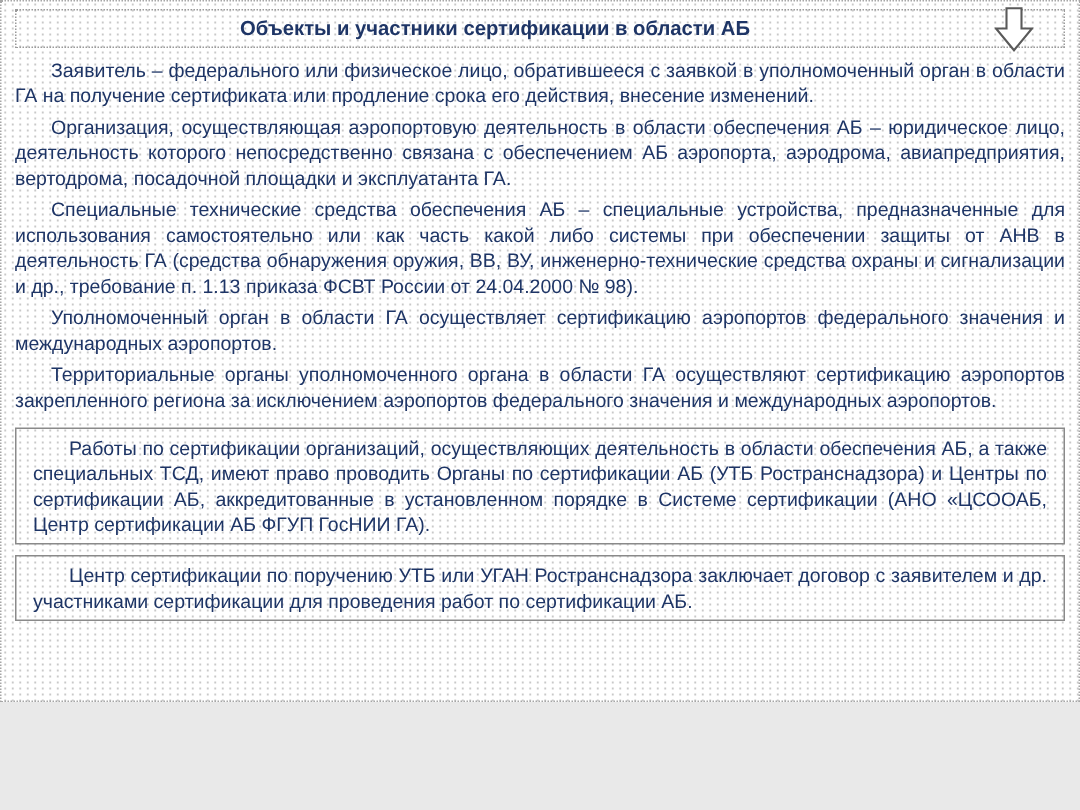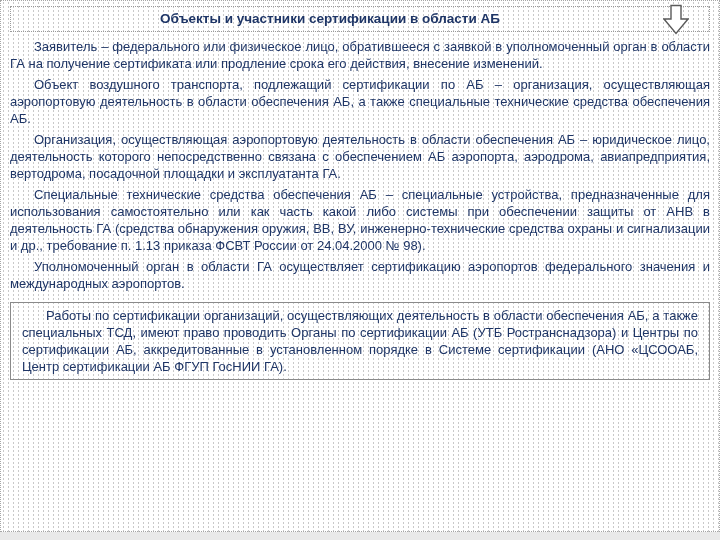--- a/index.html
+++ b/index.html
@@ -1,19 +1,19 @@
 <!DOCTYPE html>
 <html><head>
 <meta charset="utf-8">
 <style>
   html, body { margin: 0; padding: 0; background: #e9e9e9; }
   .slide {
     position: relative;
     width: 720px;
-    height: 532px;
+    height: 468px;
     box-sizing: border-box;
     margin: 0 auto;
     background-color: #ffffff;
     background-image: radial-gradient(circle, #c9c9c9 0.8px, rgba(0,0,0,0) 1px);
     background-size: 5px 4px;
     border: 1px dotted #a6a6a6;
     padding: 5px 9px 4px;
     overflow: hidden;
     color: #1e3566;
     font-family: "Liberation Sans", "DejaVu Sans", sans-serif;
@@ -62,28 +62,31 @@
   <div class="nav-arrow" title="">
     <svg width="26" height="31" viewBox="0 0 26 31" xmlns="http://www.w3.org/2000/svg">
       <polygon points="8,1.5 18,1.5 18,15 25,15 13,29.5 1,15 8,15" fill="#ffffff" stroke="#5a5a5a" stroke-width="1.4" stroke-linejoin="miter"></polygon>
     </svg>
   </div>
 
   <div class="body-text">
 
     <p class="para"><b>Заявитель</b><span> – федерального или физическое лицо, обратившееся с заявкой в уполномоченный орган в области ГА на получение сертификата или продление срока его действия, внесение изменений.</span></p>
 
-    <p class="para"><b>Объект воздушного транспорта, подлежащий сертификации по АБ – </b><span>организация, осуществляющая аэропортовую деятельность в области обеспечения АБ, а также специальные технические средства обеспечения АБ.</span></p>
 
     <p class="para"><b>Организация, осуществляющая аэропортовую деятельность в области обеспечения АБ – </b><span>юридическое лицо, деятельность которого непосредственно связана с обеспечением АБ аэропорта, аэродрома, авиапредприятия, вертодрома, посадочной площадки и эксплуатанта ГА.</span></p>
 
     <p class="para"><b>Специальные технические средства обеспечения АБ</b><span> – специальные устройства, предназначенные для использования самостоятельно или как часть какой либо системы при обеспечении защиты от АНВ в деятельность ГА (средства обнаружения оружия, ВВ, ВУ, инженерно-технические средства охраны и сигнализации и др., требование п. 1.13 приказа ФСВТ России от </span><b>24.04.2000 № 98).</b></p>
 
     <p class="para"><b>Уполномоченный орган в области ГА</b><span> осуществляет сертификацию аэропортов федерального значения и международных аэропортов.</span></p>
 
+    <p class="para"><b>Территориальные органы уполномоченного органа в области ГА</b><span> осуществляют сертификацию аэропортов закрепленного региона за исключением аэропортов федерального значения и международных аэропортов.</span></p>
 
     <div class="box">
       <p class="para"><b>Работы по сертификации</b><span> организаций, осуществляющих деятельность в области обеспечения АБ, а также специальных ТСД, </span><b>имеют право проводить Органы по сертификации АБ</b><span> (УТБ Ространснадзора) и </span><b>Центры по сертификации АБ,</b><span> аккредитованные в установленном порядке в Системе сертификации (АНО «ЦСООАБ, Центр сертификации АБ ФГУП ГосНИИ ГА).</span></p>
     </div>
 
+    <div class="box">
+      <p class="para"><span>Центр сертификации по поручению УТБ или УГАН Ространснадзора заключает договор с заявителем и др. участниками сертификации для проведения работ по сертификации АБ.</span></p>
+    </div>
 
   </div>
 </div>
 
 </body></html>

